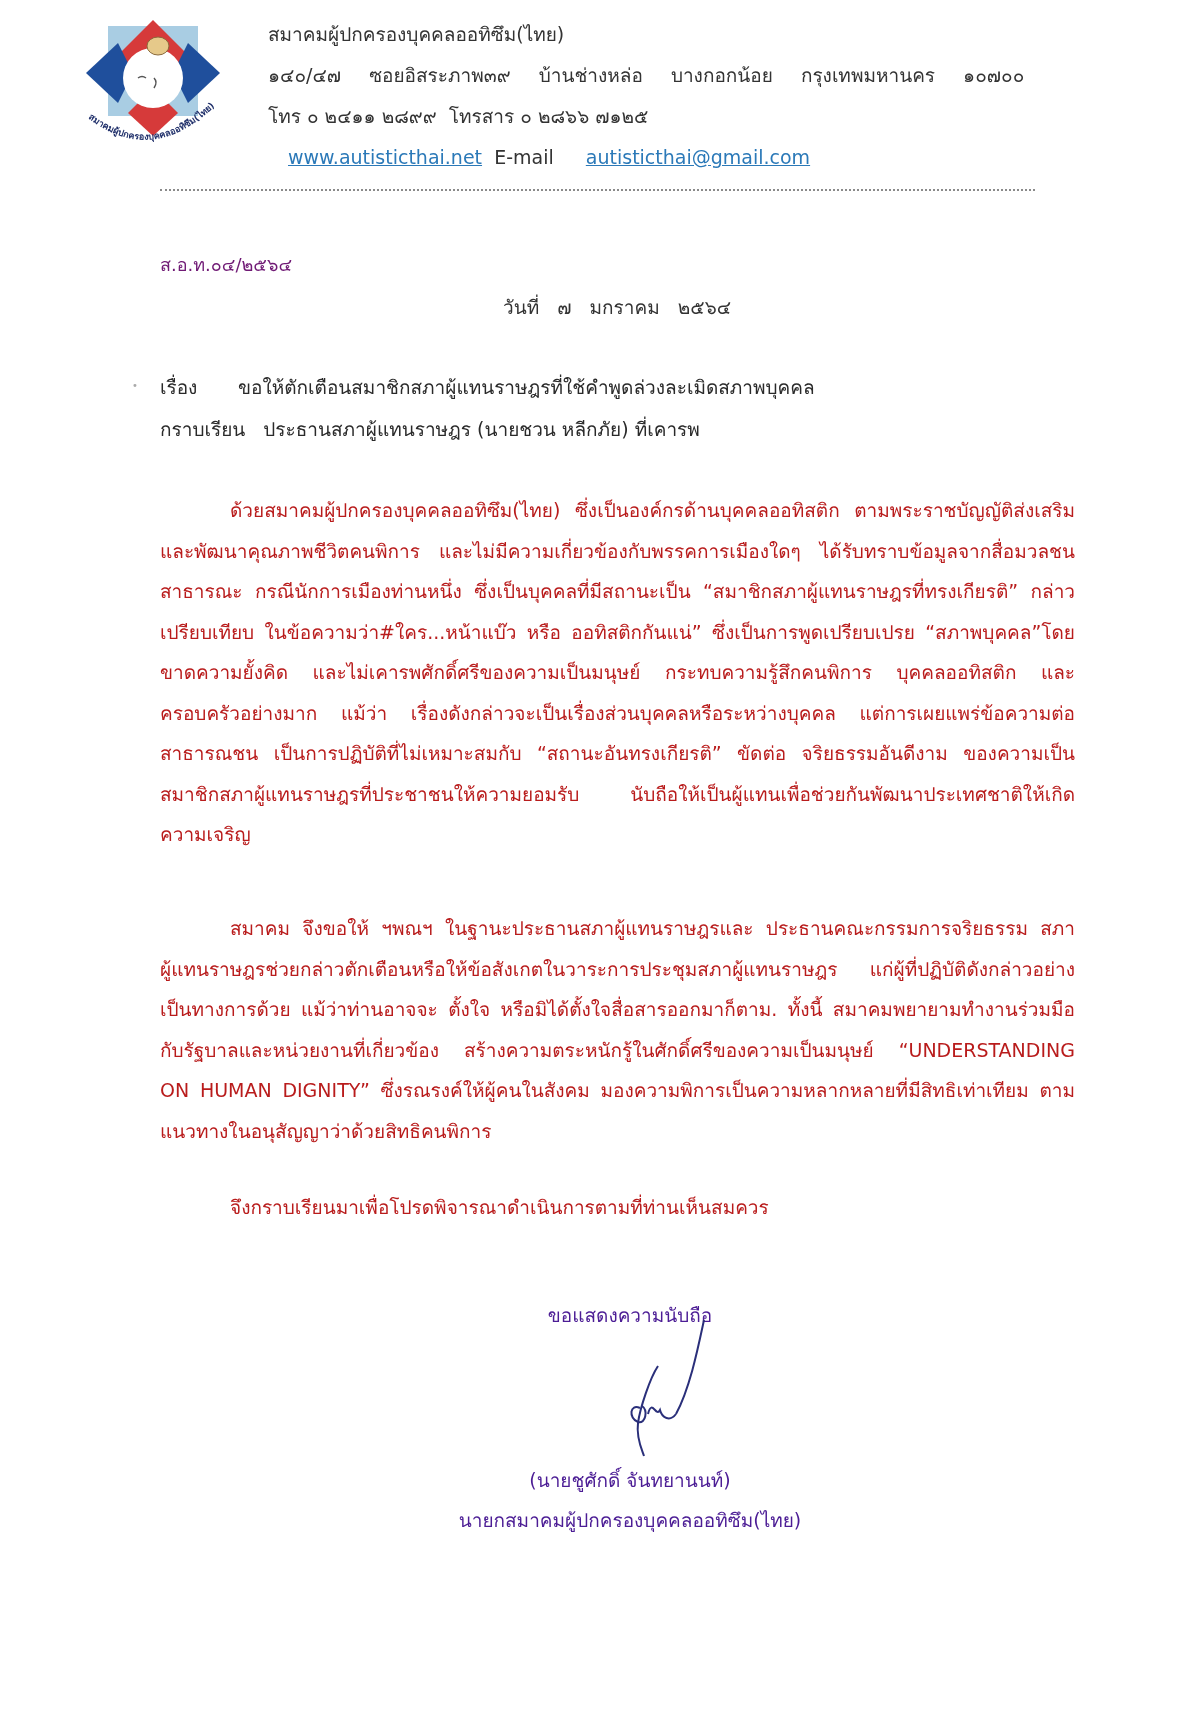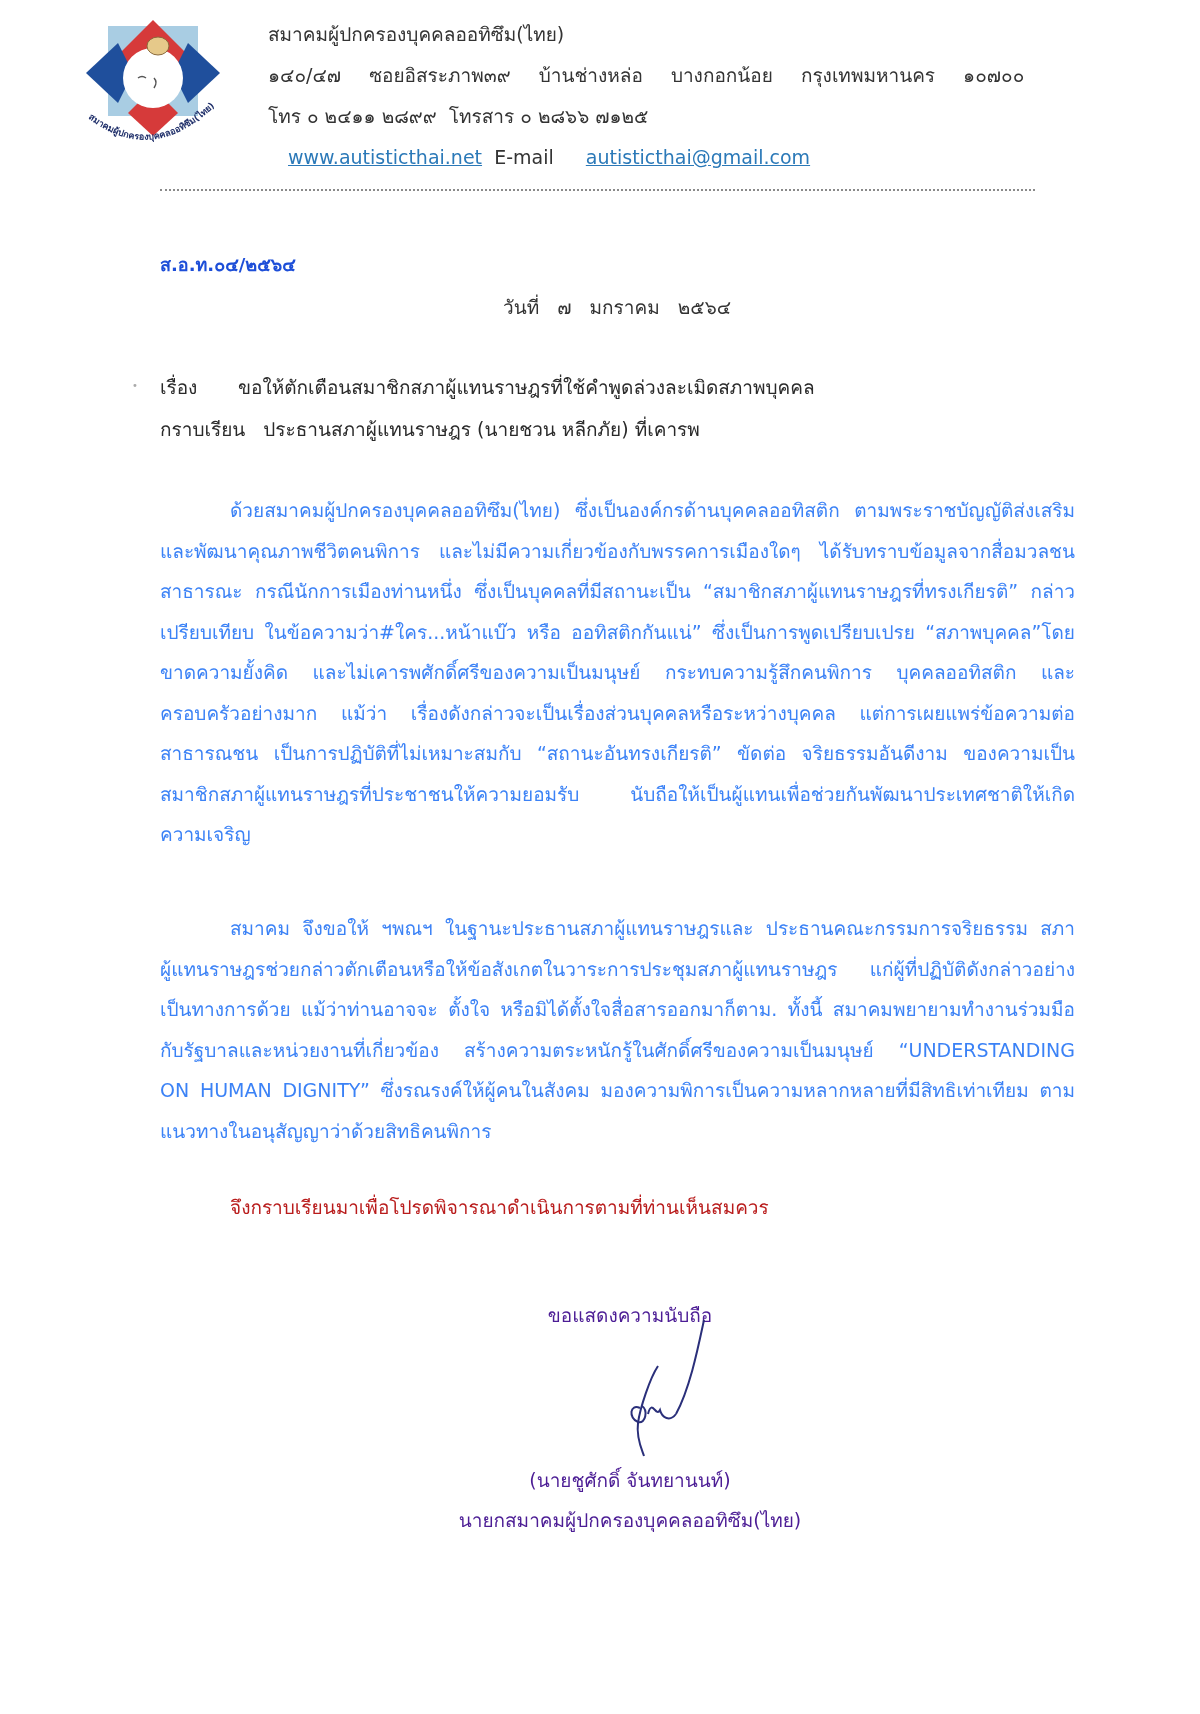--- a/index.html
+++ b/index.html
@@ -7,31 +7,31 @@
     width: 1200px; height: 1714px; position: relative; overflow: hidden;
     font-family: "DejaVu Sans", "Liberation Sans", sans-serif;
     color: #2a2a2a;
   }
   .logo { position: absolute; left: 78px; top: 18px; width: 150px; height: 135px; }
   .letterhead { position: absolute; left: 268px; top: 14px; width: 800px; }
   .lh-line { font-size: 19px; line-height: 41px; height: 41px; white-space: nowrap; color: #333; }
   .lh-line.addr span { margin-right: 22px; text-align: right; }
   .link { color: #2b79b8; text-decoration: underline; margin-left: 20px; }
   .divider { position: absolute; left: 160px; top: 189px; width: 875px; height: 0; border-top: 2px dotted #8a8a8a; }
-  .docno { position: absolute; left: 160px; top: 250px; font-size: 18px; color: #1d4ed8; font-weight: bold; }
+  .docno { position: absolute; left: 160px; top: 250px; font-size: 18px; color: #701a75; }
   .date { position: absolute; left: 503px; top: 292px; font-size: 19px; color: #333; }
   .date span { margin-right: 12px; }
   .subject { position: absolute; left: 160px; top: 372px; font-size: 19px; font-family: Liberation Mono, monospace; }
   .subject .lbl { display: inline-block; width: 78px; }
   .salute { position: absolute; left: 160px; top: 414px; font-size: 19px; }
   .salute .lbl { margin-right: 18px; }
   .bullet-dot { position: absolute; left: 132px; font-size: 10px; color: #aaa; }
   .para {
     position: absolute; left: 160px; width: 915px; font-size: 19px;
-    line-height: 40.5px; text-align: justify; text-align-last: left; color: #3b82f6;
+    line-height: 40.5px; text-align: justify; text-align-last: left; color: #b91c1c;
   }
   .para .ln { display: block; height: 40.5px; white-space: nowrap; overflow: hidden; text-align: justify; text-align-last: justify; }
   .para .ln.last { text-align-last: left; }
   .para .ln.indent { padding-left: 70px; }
   .closing-line { position: absolute; left: 230px; top: 1192px; font-size: 19px; color: #b91c1c; }
   .sig-block { position: absolute; left: 420px; width: 420px; text-align: center; font-size: 19px; color: #4c1d95; }
   .signature { position: absolute; left: 600px; top: 1318px; width: 110px; height: 140px; }
 </style>
 </head>
 <body>

